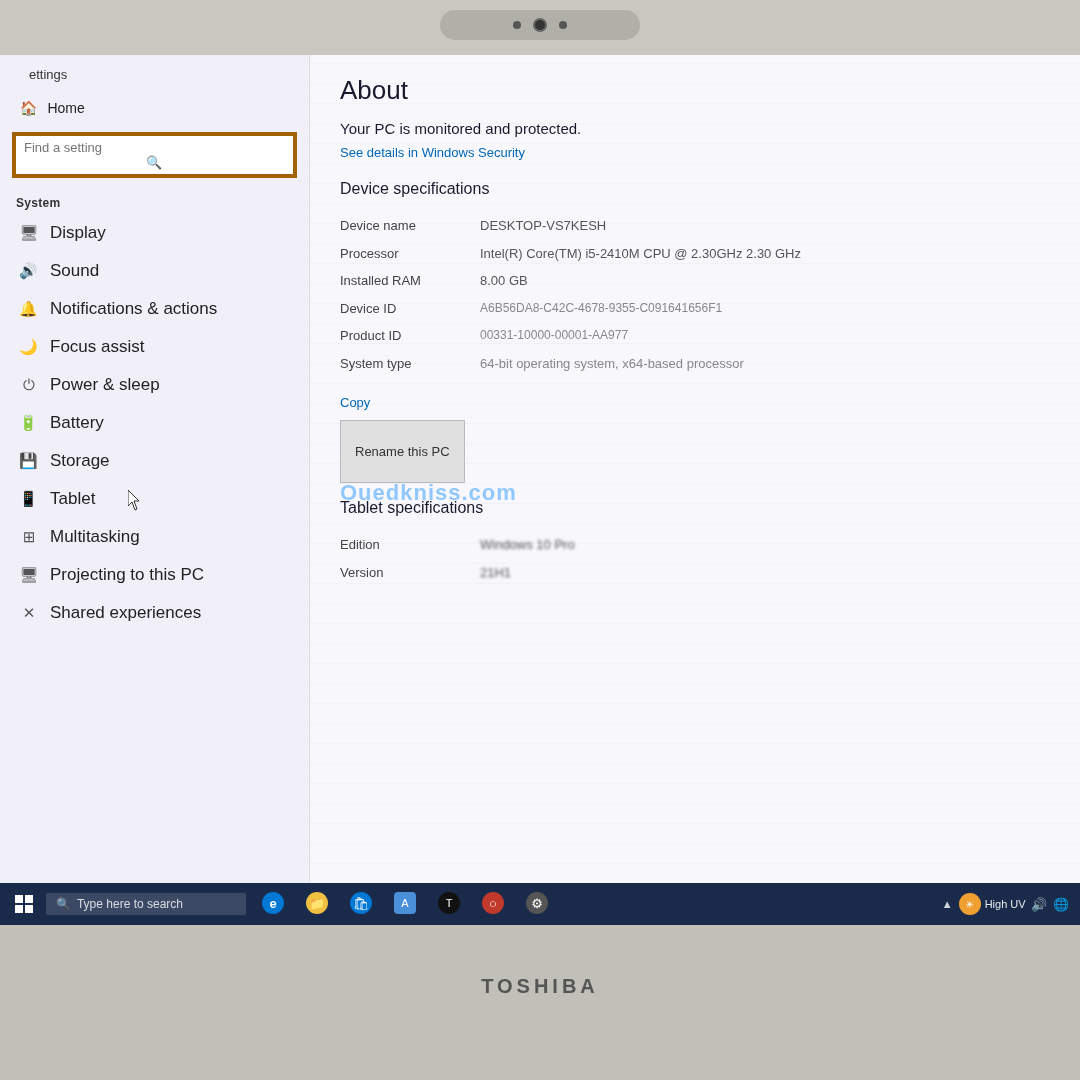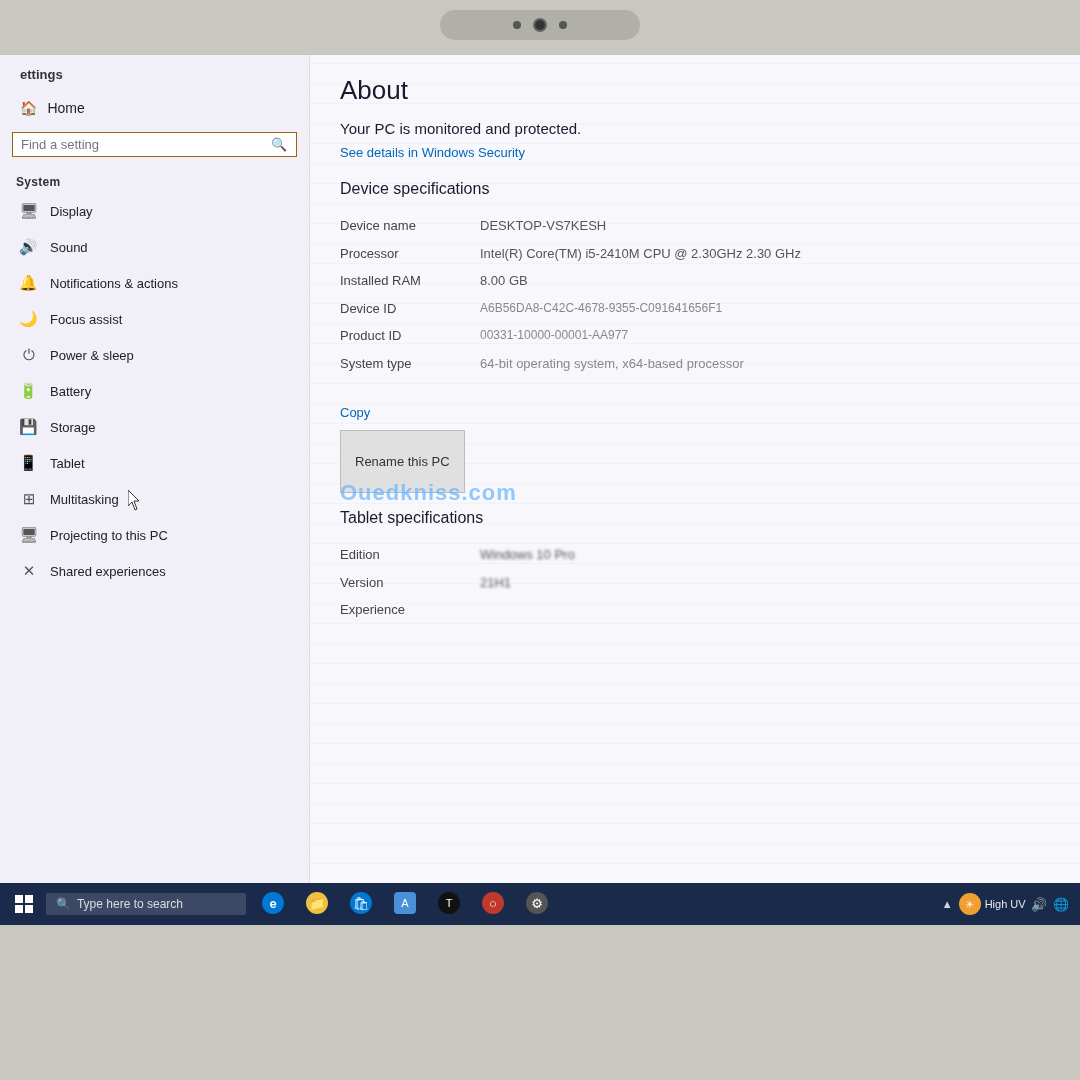--- a/index.html
+++ b/index.html
@@ -78,43 +78,44 @@
       width: 310px;
       min-width: 310px;
       background: rgba(240, 238, 248, 0.95);
       display: flex;
       flex-direction: column;
       padding-top: 0;
       border-right: 1px solid #ddd;
     }
 
     .sidebar-header {
-      padding: 12px 16px 8px 20px;
+      padding: 12px 16px 8px 29px;
       font-size: 13px;
       color: #333;
-      font-weight: 700;
+      font-weight: 400;
     }
 
     .sidebar-home {
       display: flex;
       align-items: center;
       gap: 10px;
       padding: 10px 20px;
       cursor: pointer;
       font-size: 14px;
       color: #222;
     }
 
     .search-box {
       margin: 6px 12px 10px 12px;
       display: flex;
       align-items: center;
-      border: 1px solid #a16207;
+      border: 4px solid #a16207;
       background: white;
       padding: 4px 8px;
+      flex-direction: column;
     }
     .search-input {
       border: none;
       outline: none;
       font-size: 13px;
       width: 100%;
       background: transparent;
       color: #555;
     }
     .search-icon-box {
@@ -142,21 +143,21 @@
     }
     .nav-icon {
       width: 18px;
       height: 18px;
       display: flex;
       align-items: center;
       justify-content: center;
       font-size: 15px;
       color: #555;
     }
-    .nav-label { font-size: 13px; }
+    .nav-label { font-size: 17px; }
 
     
     .right-panel {
       flex: 1;
       padding: 20px 30px;
       overflow-y: auto;
       background: #f8f8fc;
       background-image: repeating-linear-gradient(
         0deg,
         transparent,
@@ -217,21 +218,21 @@
     .spec-table td:last-child {
       color: #555;
     }
 
     .action-link {
       color: #0067b8;
       font-size: 13px;
       cursor: pointer;
       display: inline-block;
       margin-bottom: 6px;
-      margin-top: 12px;
+      margin-top: 2px;
     }
 
     .rename-btn {
       display: inline-block;
       font-size: 13px;
       color: #333;
       background: #e0e0e0;
       border: 1px solid #bbb;
       padding: 23px 14px;
       cursor: pointer;
@@ -492,24 +493,20 @@
           <table class="spec-table">
             <tbody>
                 <tr>
               <td>Edition</td>
               <td class="blurred-text">Windows 10 Pro</td>
             </tr>
             <tr>
               <td>Version</td>
               <td class="blurred-text">21H1</td>
             </tr>
-            <tr>
-              <td>Experience</td>
-              <td></td>
-            </tr>
           </tbody>
             </table>
         </div>
       </div>
 
       <div class="taskbar">
         <div class="taskbar-start">
           <svg width="18" height="18" viewBox="0 0 18 18" fill="white">
             <rect x="0" y="0" width="8" height="8"></rect>
             <rect x="10" y="0" width="8" height="8"></rect>
@@ -557,20 +554,23 @@
           <span style="color:rgba(255,255,255,0.8); font-size:13px;">🌐</span>
         </div>
       </div>
     </div>
   </div>
 
   <div class="watermark">
     <span>Oued</span><span style="color:rgba(100,180,255,0.7);">kniss</span><span>.com</span>
   </div>
 
+  <div class="laptop-bottom">
+    <div class="laptop-brand">TOSHIBA</div>
+  </div>
 
 </div>
 
 <div style="position:absolute; top:490px; left:128px; pointer-events:none; z-index:200;">
   <svg width="16" height="22" viewBox="0 0 16 22">
     <path d="M0,0 L0,16 L4,12 L7,20 L9,19 L6,11 L11,11 Z" fill="white" stroke="#333" stroke-width="1"></path>
   </svg>
 </div>
 
 </body></html>

